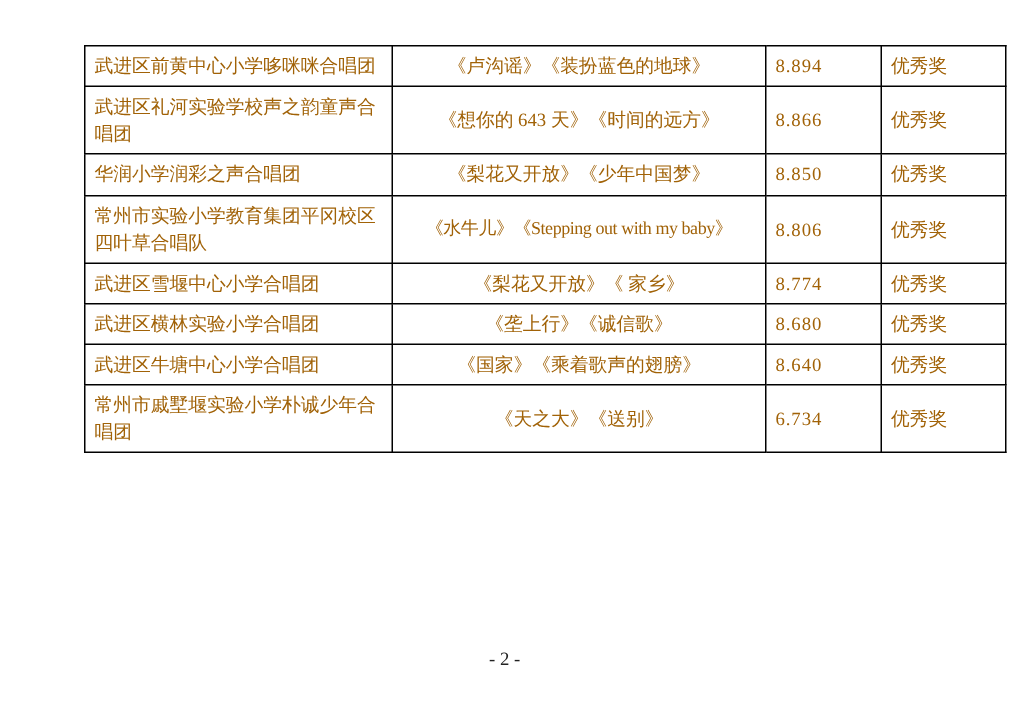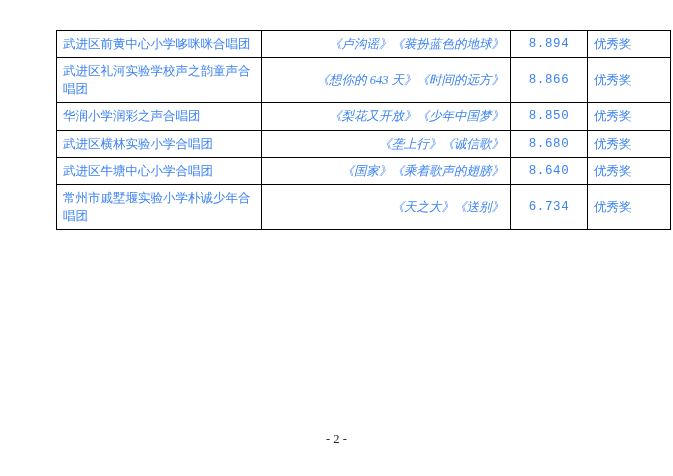--- a/index.html
+++ b/index.html
@@ -29,35 +29,34 @@
     width: 562px;
     border-collapse: collapse;
     table-layout: fixed;
   }
   table.score-table td {
     border: 1px solid #000000;
     padding: 4px 6px;
     font-size: 12.5px;
     line-height: 1.45;
     vertical-align: middle;
-    color: #3b82f6;
+    color: #a16207;
   }
   td.col-unit {
     width: 192px;
     text-align: left;
   }
   td.col-works {
     width: 236px;
-    text-align: right;
-    font-style: italic;
+    text-align: center;
   }
   td.col-score {
     width: 64px;
-    text-align: center;
-    font-family: Liberation Mono, monospace;
+    text-align: left;
+    font-family: Liberation Serif, serif;
     letter-spacing: 0.6px;
   }
   td.col-award {
     width: 70px;
     text-align: left;
   }
   .works-line {
     display: block;
     white-space: nowrap;
   }
@@ -103,21 +102,37 @@
 
       <tr>
         <td class="col-unit">华润小学润彩之声合唱团</td>
         <td class="col-works">
           <span class="works-line">《梨花又开放》《少年中国梦》</span>
         </td>
         <td class="col-score">8.850</td>
         <td class="col-award">优秀奖</td>
       </tr>
 
+      <tr>
+        <td class="col-unit">常州市实验小学教育集团平冈校区四叶草合唱队</td>
+        <td class="col-works">
+          <span class="works-line tight">《水牛儿》《Stepping out with my baby》</span>
+        </td>
+        <td class="col-score">8.806</td>
+        <td class="col-award">优秀奖</td>
+      </tr>
 
+      <tr>
+        <td class="col-unit">武进区雪堰中心小学合唱团</td>
+        <td class="col-works">
+          <span class="works-line">《梨花又开放》《 家乡》</span>
+        </td>
+        <td class="col-score">8.774</td>
+        <td class="col-award">优秀奖</td>
+      </tr>
 
 
       <tr>
         <td class="col-unit">武进区横林实验小学合唱团</td>
         <td class="col-works">
           <span class="works-line">《垄上行》《诚信歌》</span>
         </td>
         <td class="col-score">8.680</td>
         <td class="col-award">优秀奖</td>
       </tr>

